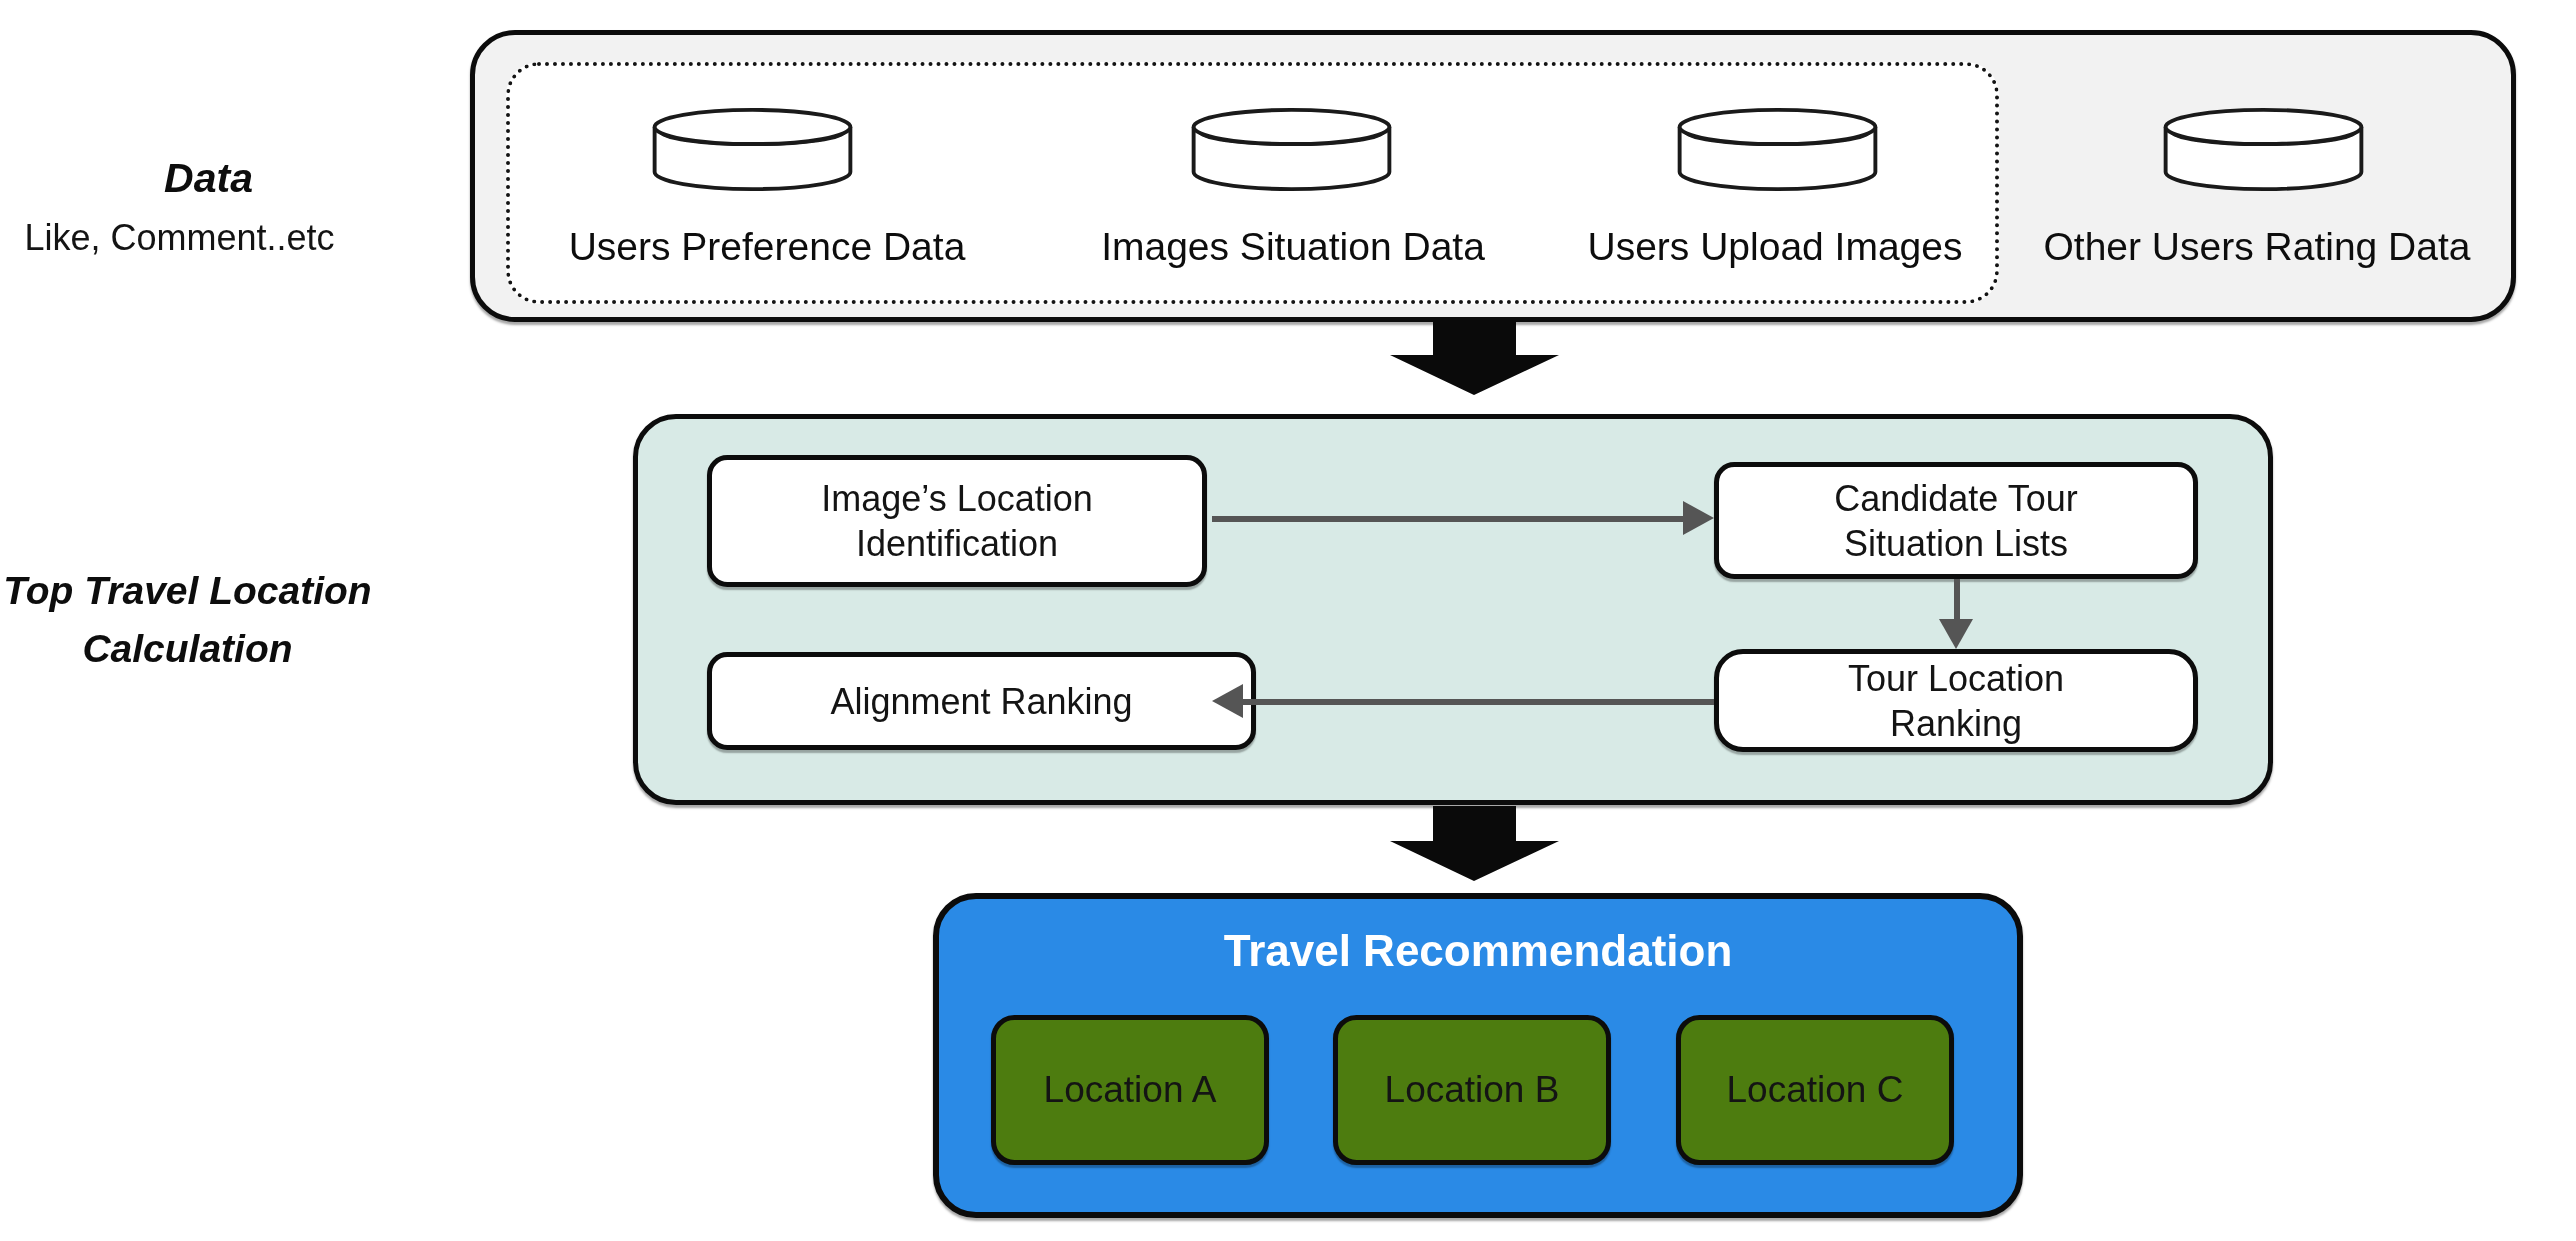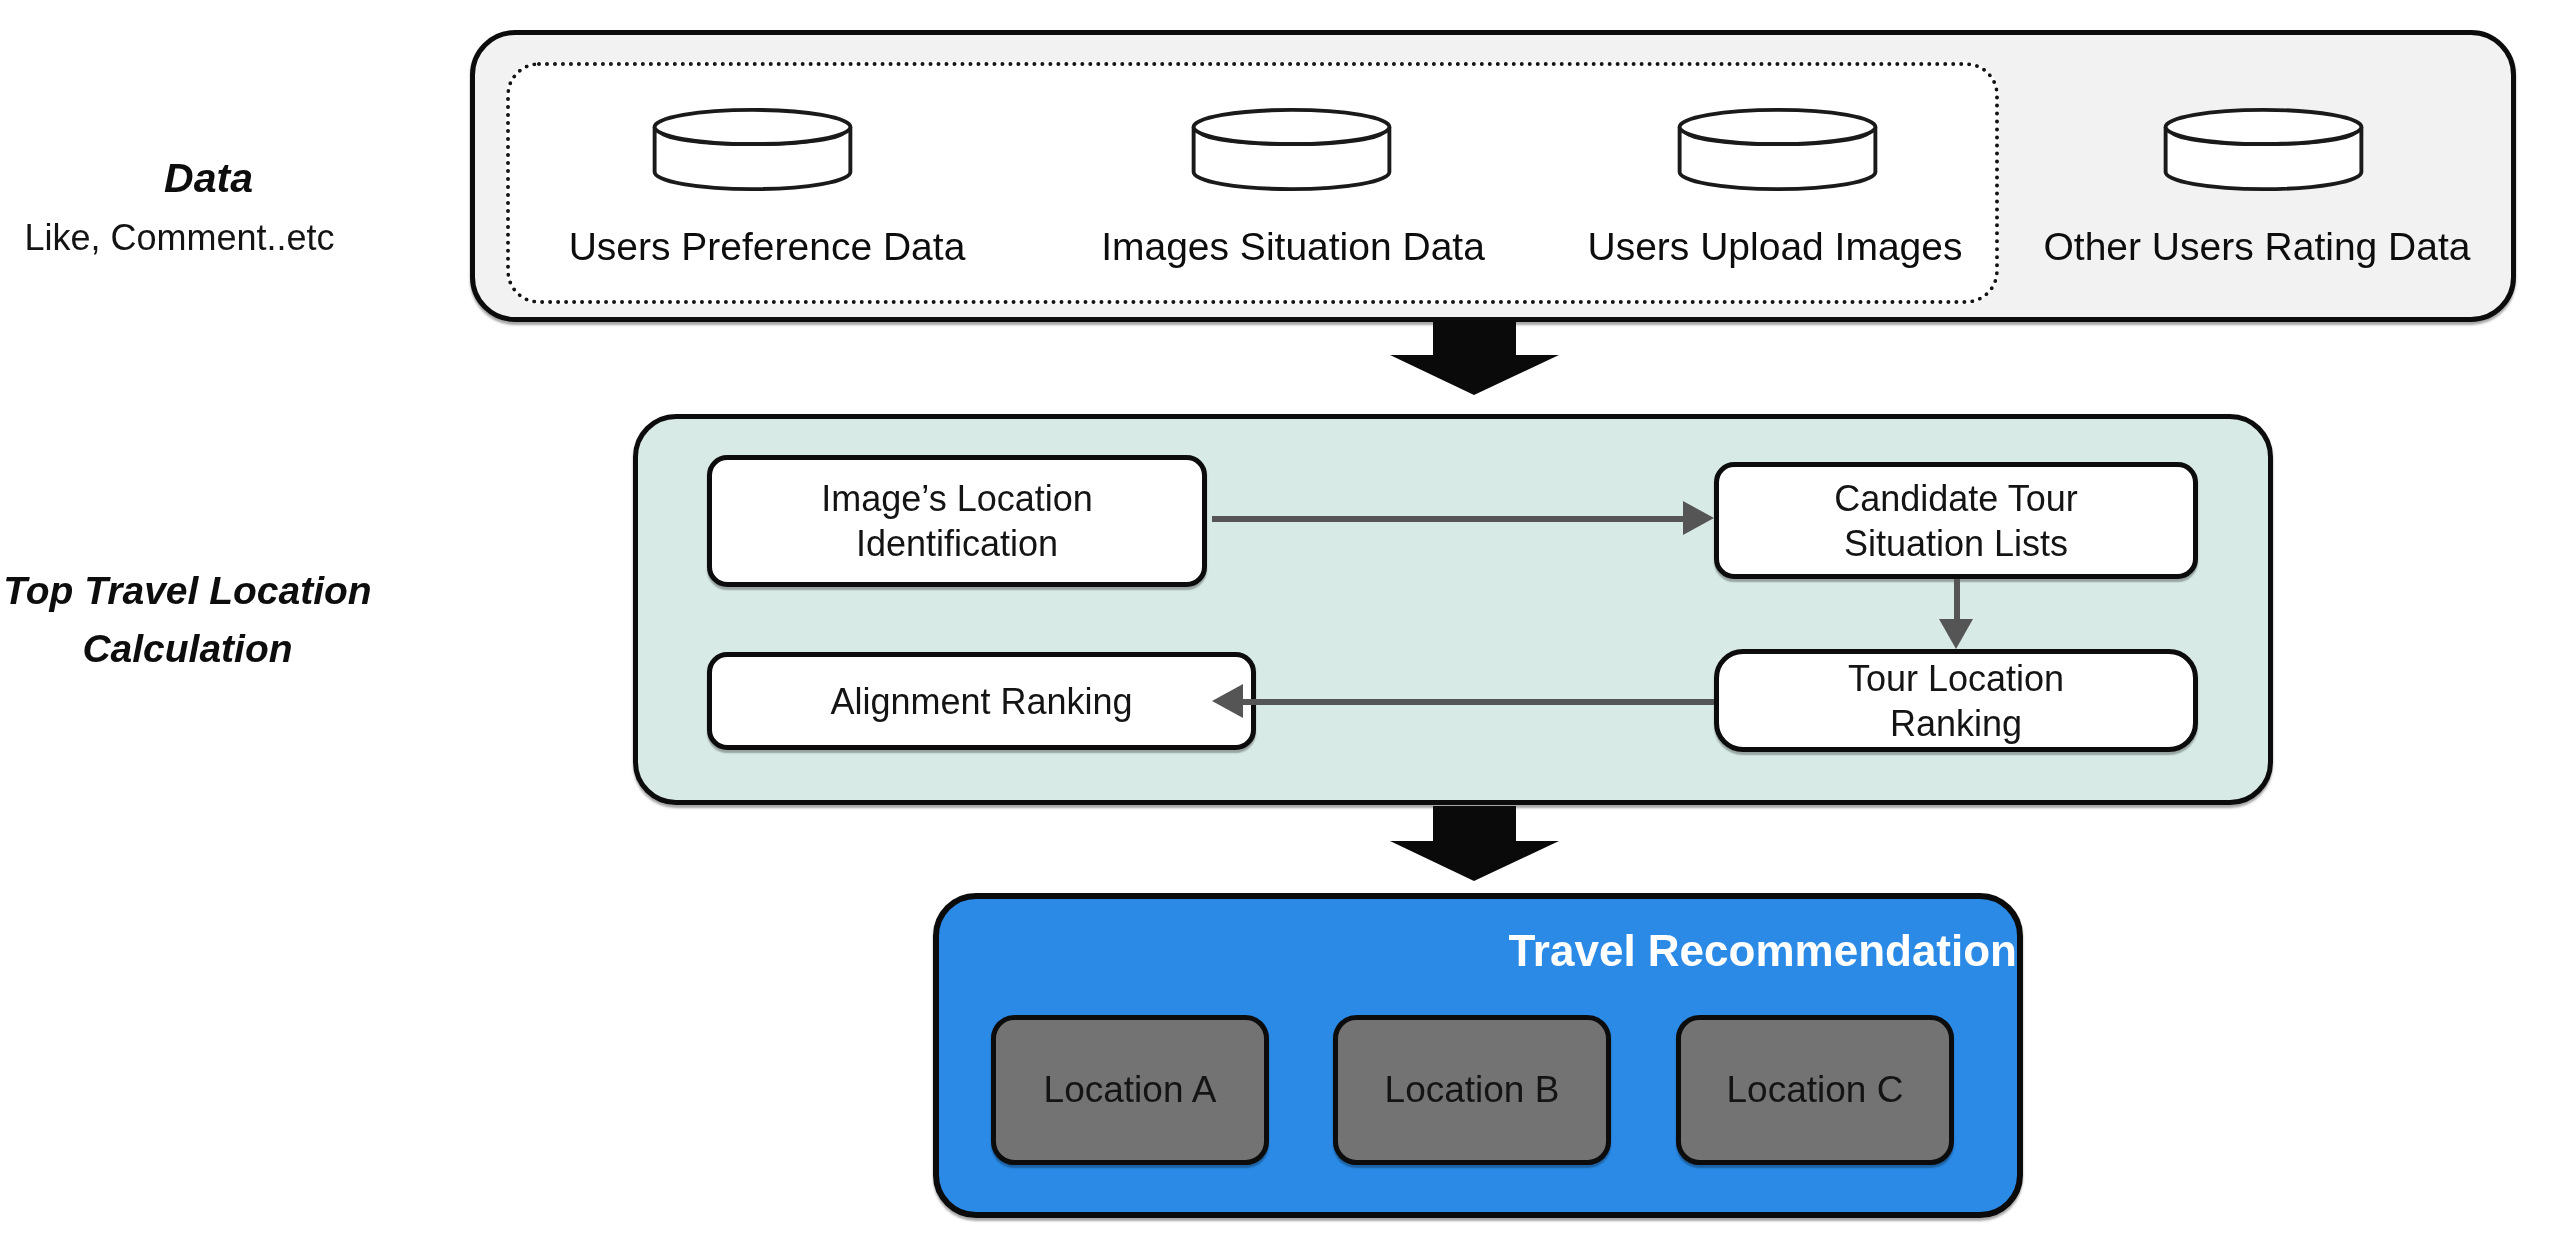--- a/index.html
+++ b/index.html
@@ -57,24 +57,24 @@
   .head-left{position:absolute;width:0;height:0;border-top:17px solid transparent;border-bottom:17px solid transparent;border-right:31px solid #555555;}
   .head-down{position:absolute;width:0;height:0;border-left:17px solid transparent;border-right:17px solid transparent;border-top:30px solid #555555;}
 
   
   .block-arrow{
     width:169px;height:75px;background:#0a0a0a;
     clip-path:polygon(43px 0,126px 0,126px 35px,169px 35px,84px 75px,0 35px,43px 35px);
   }
 
   
-  .reco-title{left:0;top:26.6px;width:1078px;font-size:44px;font-weight:bold;color:#ffffff;text-align:right;}
+  .reco-title{left:0;top:26.6px;width:1078px;font-size:44px;font-weight:bold;color:#ffffff;}
   .loc-box{
     position:absolute;top:116px;width:278px;height:150px;
-    background:#737373;border:5.5px solid #0c0c0c;border-radius:23.4px;box-sizing:border-box;
+    background:#4d7c0f;border:5.5px solid #0c0c0c;border-radius:23.4px;box-sizing:border-box;
     display:flex;align-items:center;justify-content:center;
     font-size:37px;color:#141414;box-shadow:0 2.3px 1.6px rgba(0,0,0,0.3);
   }
 </style>
 </head>
 <body>
 
 <div class="canvas">
 
   <div class="abs ctr stage-title" style="left:0;top:155px;width:359px;padding-left:29px;">Data</div>

